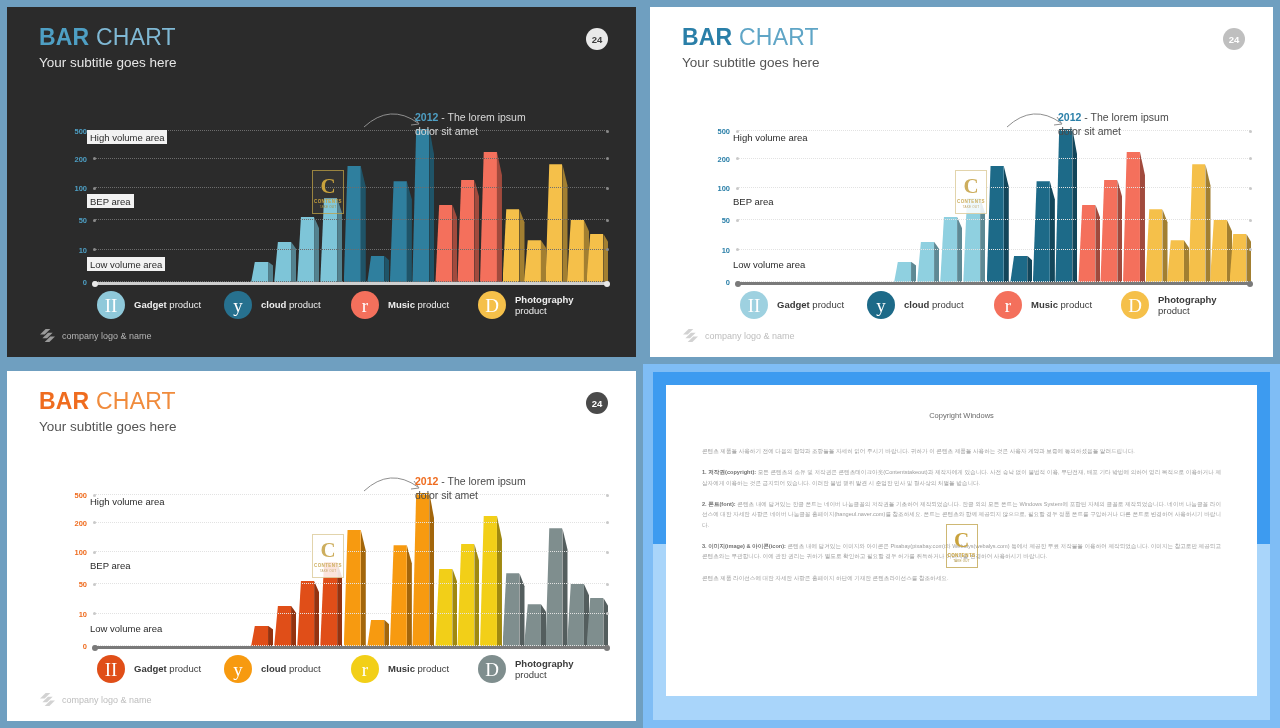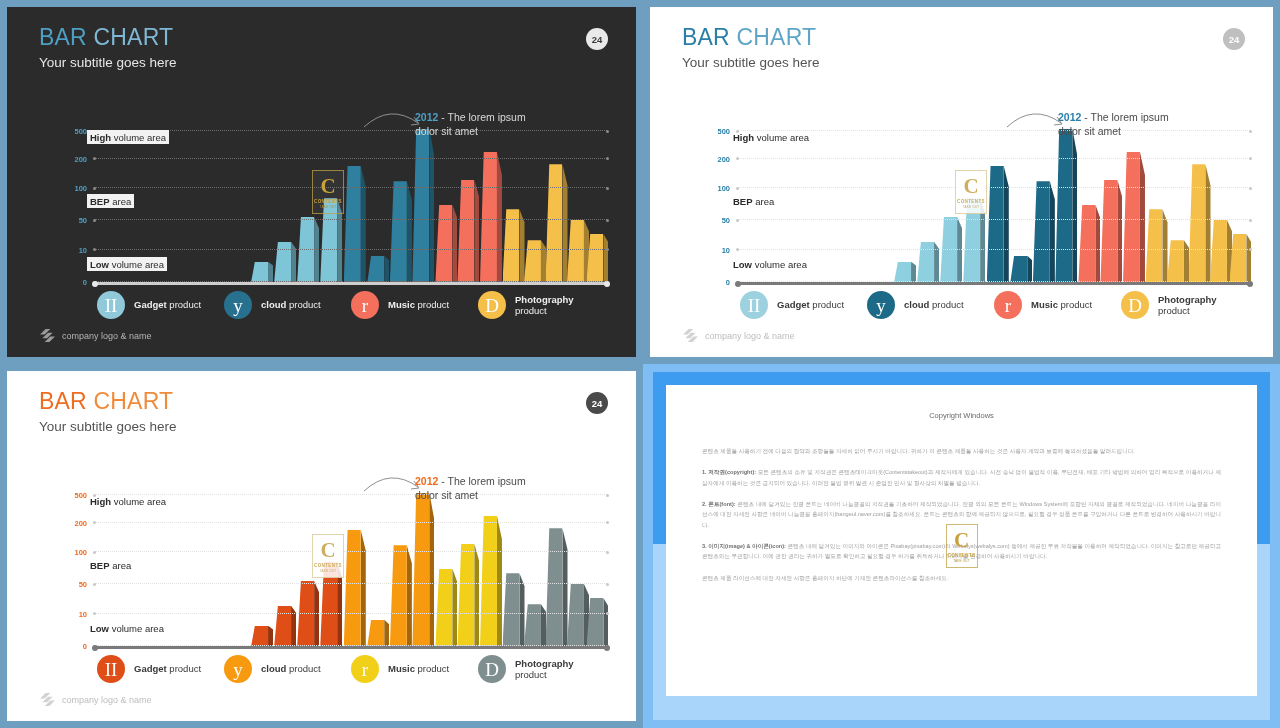--- a/index.html
+++ b/index.html
@@ -34,21 +34,21 @@
   
   .p2 .slide       { background: #6f9fc0; }
   .p2 .slide-inner { background: #ffffff; }
   
   .p3 .slide       { background: #6f9fc0; }
   .p3 .slide-inner { background: #ffffff; }
 
   
   .hdr { position: absolute; left: 32px; top: 18px; }
   .title { font-size: 23px; letter-spacing: .2px; line-height: 1.05; }
-  .title .b { font-weight: normal; }
+  .title .b { font-weight: bold; }
   .title .l { font-weight: normal; }
   .subtitle { font-size: 13.5px; margin-top: 6px; }
 
   .p1 .title .b { color: #4e9fc4; }
   .p1 .title .l { color: #7fb8d4; }
   .p1 .subtitle { color: #e6e6e6; }
   .p2 .title .b { color: #2a7fa8; }
   .p2 .title .l { color: #5fa5c6; }
   .p2 .subtitle { color: #545454; }
   .p3 .title .b { color: #ef6c1f; }
@@ -113,21 +113,21 @@
   .p2 .axis .cap, .p3 .axis .cap { background: #7a7a7a; }
   .axis .cap.l { left: -3px; }
   .axis .cap.r { right: -3px; }
 
   
   .zone {
     position: absolute;
     font-size: 9.5px; white-space: nowrap;
     padding: 1.5px 3px;
   }
-  .zone b { font-weight: bold; }
+  .zone b { font-weight: normal; }
   .p1 .zone { background: #f2f2f2; color: #2b2b2b; }
   .p2 .zone, .p3 .zone { background: transparent; color: #2b2b2b; }
 
   
   .bars { position: absolute; left: 0; right: 0; bottom: 3px; top: 0; }
   .bar { position: absolute; bottom: 0; }
   .bar .face {
     position: absolute; left: 0; bottom: 0; width: 100%; height: 100%;
     clip-path: polygon(0% 100%, 22% 0%, 100% 0%, 100% 100%);
   }

